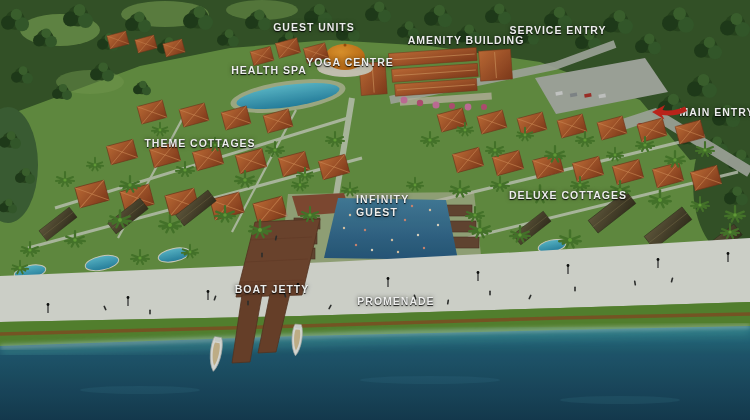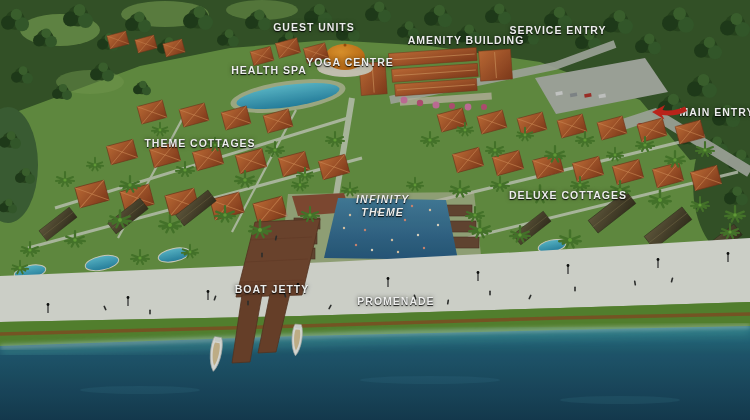--- a/index.html
+++ b/index.html
@@ -1,23 +1,23 @@
 <!DOCTYPE html>
 <html><head>
 <meta charset="utf-8">
 <style>
   html,body{margin:0;padding:0;background:#111;}
   .stage{position:relative;width:750px;height:420px;overflow:hidden;
-         font-family:"Liberation Sans",sans-serif;text-align:center;}
+         font-family:"Liberation Sans",sans-serif;}
   .stage svg.scene{position:absolute;left:0;top:0;}
   .lbl{position:absolute;transform:translateX(-50%);color:#fff;font-weight:bold;
        font-size:10.5px;letter-spacing:1px;white-space:nowrap;
        text-shadow:0 1px 1px rgba(0,0,0,.9),0 0 4px rgba(0,0,0,.55);
        font-family:"Liberation Sans",sans-serif;}
-  .lbl-left{transform:none;line-height:13px;letter-spacing:1.2px;font-style:italic;}
+  .lbl-left{transform:none;line-height:13px;letter-spacing:1.2px;}
   .arrow{position:absolute;left:650px;top:103px;width:38px;height:18px;}
   .vignette{position:absolute;inset:0;background:rgba(5,10,5,.07);pointer-events:none;}
 </style>
 </head>
 <body>
 
 <div class="stage">
 
 <svg class="scene" width="750" height="420" viewBox="0 0 750 420">
 <defs>
@@ -408,21 +408,21 @@
 <div class="lbl" style="left:314px;top:21px">GUEST UNITS</div>
 <div class="lbl" style="left:466px;top:34px">AMENITY BUILDING</div>
 <div class="lbl" style="left:558px;top:24px">SERVICE ENTRY</div>
 <div class="lbl" style="left:269px;top:64px">HEALTH SPA</div>
 <div class="lbl" style="left:350px;top:56px">YOGA CENTRE</div>
 <div class="lbl" style="left:717px;top:106px">MAIN ENTRY</div>
 <div class="lbl" style="left:568px;top:189px">DELUXE COTTAGES</div>
 <div class="lbl" style="left:200px;top:137px">THEME COTTAGES</div>
 <div class="lbl lbl-left" style="left:356px;top:193px">
   <div>INFINITY</div>
-  <div>THEME</div>
+  <div>GUEST</div>
 </div>
 <div class="lbl" style="left:272px;top:283px">BOAT JETTY</div>
 <div class="lbl" style="left:396px;top:295px">PROMENADE</div>
 
 <svg class="arrow" viewBox="0 0 38 18">
   <path d="M2,9 L15,2 L12.5,7 C21,8.5 29,6.5 35,3.5 L37,8 C29,12.5 20,13 12,12 L14.5,16.5 Z" fill="#c8251d"></path>
 </svg>
 
 <div class="vignette"></div>
 </div>

